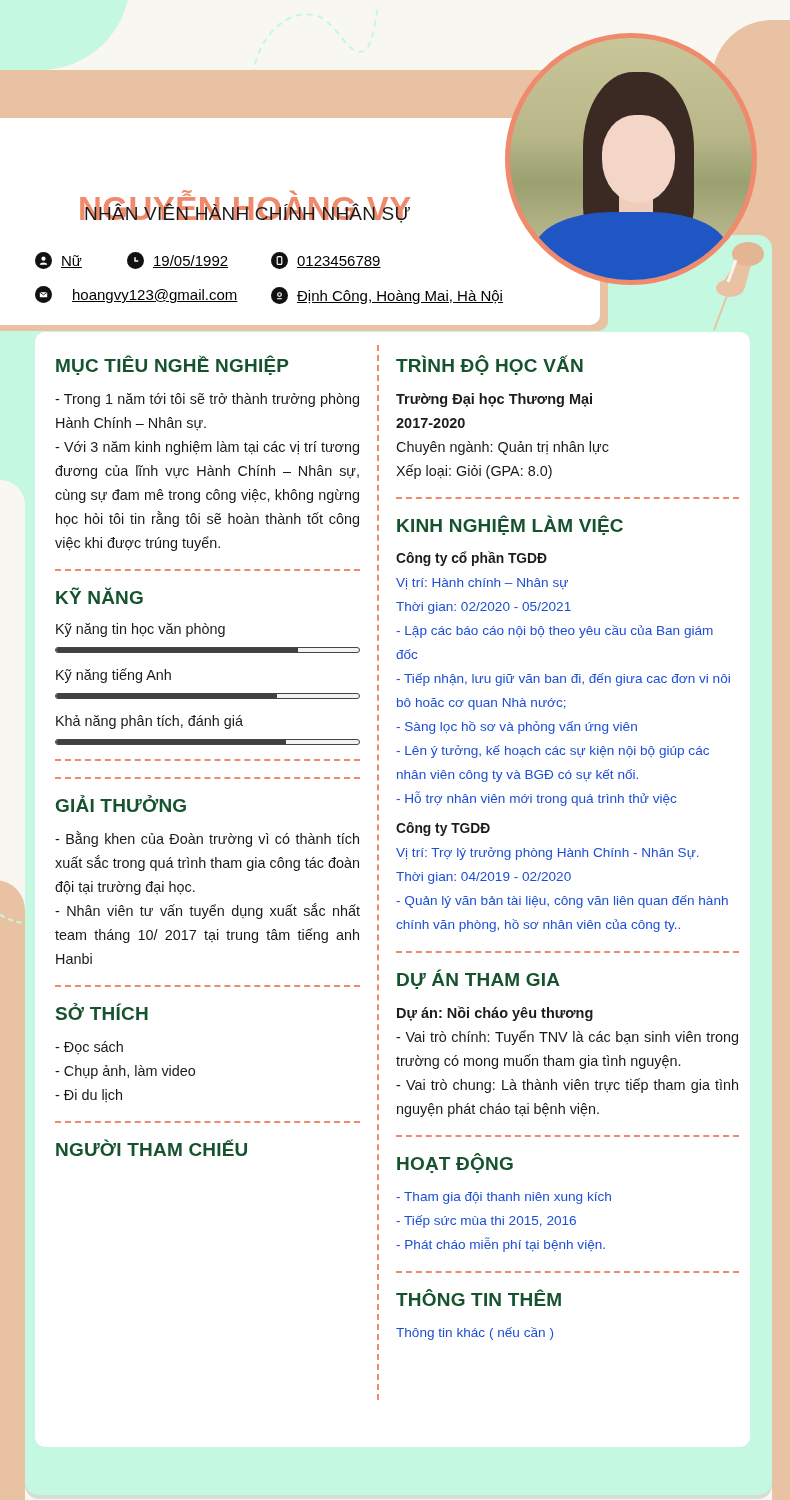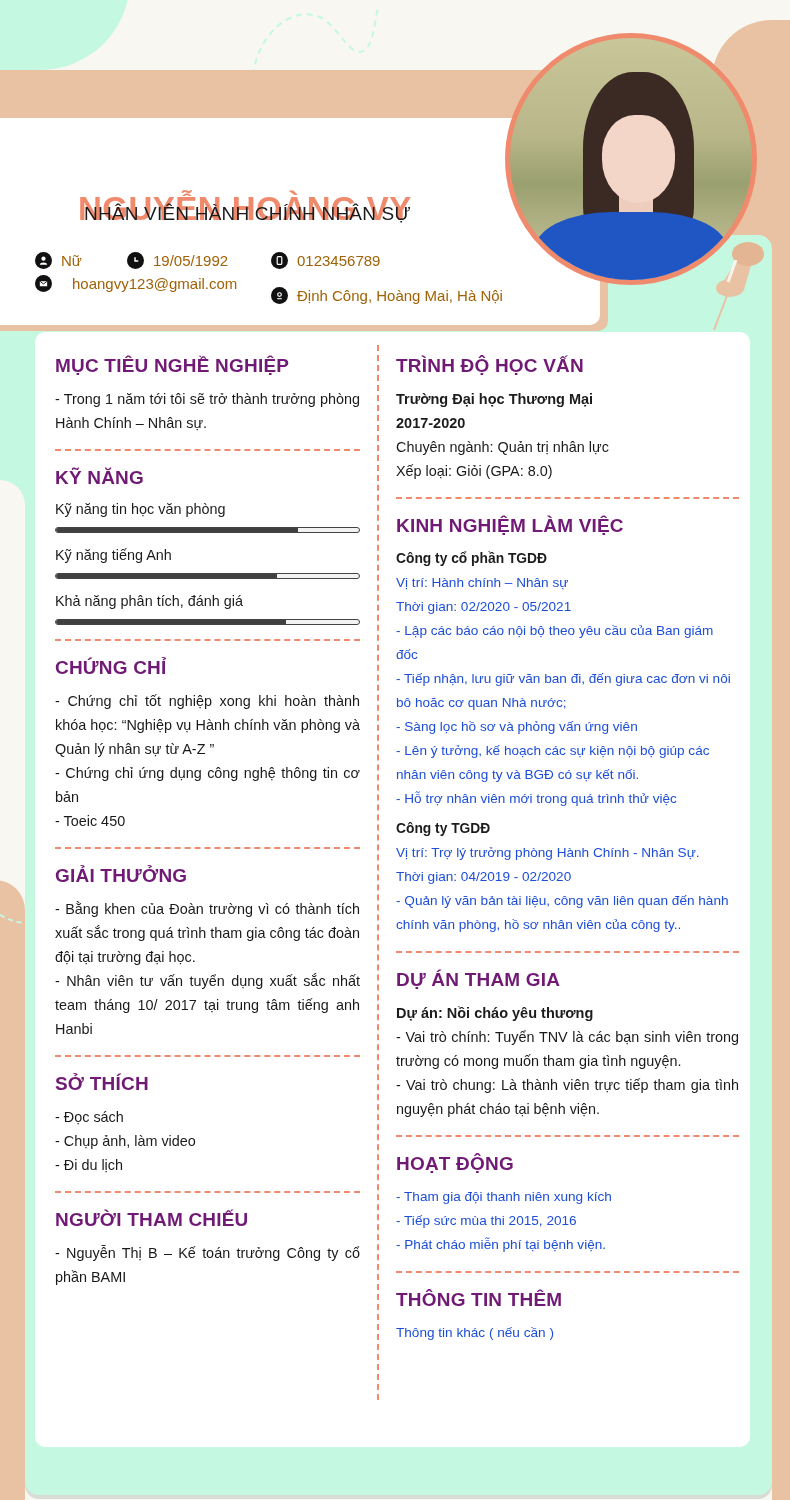--- a/index.html
+++ b/index.html
@@ -37,21 +37,21 @@
     background: #ffffff; border-radius: 0 10px 10px 0;
   }
   .name {
     left: 78px; top: 145px;
     font-size: 33px; font-weight: bold; color: #f08a6c; letter-spacing: 0.5px; margin-top: 45px;
   }
   .job-title {
     left: 84px; top: 203px;
     font-size: 19px; color: #1a1a1a; letter-spacing: 0.2px;
   }
-  .contact-item { display: flex; align-items: center; gap: 9px; font-size: 15px; color: #a16207; }
+  .contact-item { display: flex; align-items: center; gap: 9px; font-size: 15px; color: #000000; text-decoration: underline; }
   .ic {
     width: 17px; height: 17px; border-radius: 50%; background: #111;
     display: inline-flex; align-items: center; justify-content: center; flex: none;
   }
   .ic svg { width: 11px; height: 11px; }
 
   
   .photo {
     left: 505px; top: 33px; width: 252px; height: 252px; border-radius: 50%;
     border: 5px solid #f08a6c; overflow: hidden;
@@ -73,21 +73,21 @@
   }
   .divider-v {
     left: 377px; top: 345px; width: 0; height: 1055px;
     border-left: 2px dashed #f08a6c;
   }
   .col { position: absolute; }
   .col-left { left: 55px; width: 305px; top: 355px; }
   .col-right { left: 396px; width: 343px; top: 355px; }
 
   .sec-title {
-    font-size: 19px; font-weight: bold; color: #701a75; letter-spacing: 0.2px;
+    font-size: 19px; font-weight: bold; color: #14532d; letter-spacing: 0.2px;
     margin-bottom: 10px;
   }
   .body-text { font-size: 14.4px; line-height: 24px; color: #1a1a1a; text-align: justify; }
   .body-text-sm { font-size: 13.6px; line-height: 24px; color: #1d4ed8; }
   .bold-line { font-size: 14.5px; font-weight: bold; line-height: 24px; }
   .sep { border-top: 2px dashed #f08a6c; margin: 14px 0 16px 0; height: 0; }
 
   .skill-label { font-size: 14.4px; line-height: 20px; margin-bottom: 8px; }
   .skill-bar {
     height: 6px; border: 1px solid #444; border-radius: 4px; background: #f2f2f2;
@@ -137,21 +137,21 @@
   <span>19/05/1992</span>
 </div>
 <div class="abs contact-item" style="left:271px; top:252px;text-align:right;">
   <span class="ic">
     <svg viewBox="0 0 12 12">
         <rect x="3.5" y="1.8" width="5" height="8.4" rx="1" fill="none" stroke="#fff" stroke-width="1.3"></rect>
       </svg>
   </span>
   <span>0123456789</span>
 </div>
-<div class="abs contact-item" style="left:35px; top:275px;gap:20px;">
+<div class="abs contact-item" style="left:35px; top:286px;gap:20px;">
   <span class="ic">
     <svg viewBox="0 0 12 12">
         <rect x="2" y="3.5" width="8" height="5.5" fill="#fff"></rect>
         <path d="M2 3.5 L6 6.5 L10 3.5" fill="none" stroke="#111" stroke-width="1"></path>
       </svg>
   </span>
   <span>hoangvy123@gmail.com</span>
 </div>
 <div class="abs contact-item" style="left:271px; top:287px;">
   <span class="ic">
@@ -178,66 +178,60 @@
   <path d="M20 44 L28 22" stroke="#fff" stroke-width="3" opacity="0.8"></path>
 </svg>
 
 <div class="abs main-card"></div>
 <div class="abs divider-v"></div>
 
 <div class="col col-left">
   <section>
     <div class="sec-title">MỤC TIÊU NGHỀ NGHIỆP</div>
     <div class="body-text">- Trong 1 năm tới tôi sẽ trở thành trưởng phòng Hành Chính – Nhân sự.</div>
+    <div class="body-text">- Với 3 năm kinh nghiệm làm tại các vị trí tương đương của lĩnh vực Hành Chính – Nhân sự, cùng sự đam mê trong công việc, không ngừng học hỏi tôi tin rằng tôi sẽ hoàn thành tốt công việc khi được trúng tuyển.</div>
   </section>
   <div class="sep"></div>
 
   <section>
     <div class="sec-title">KỸ NĂNG</div>
     <div class="skill-label">Kỹ năng tin học văn phòng</div>
     <div class="skill-bar">
         <div class="skill-fill" style="width:80%"></div>
       </div>
     <div class="skill-label">Kỹ năng tiếng Anh</div>
     <div class="skill-bar">
         <div class="skill-fill" style="width:73%"></div>
       </div>
     <div class="skill-label">Khả năng phân tích, đánh giá</div>
     <div class="skill-bar">
         <div class="skill-fill" style="width:76%"></div>
       </div>
   </section>
   <div class="sep"></div>
 
-  <section>
-    <div class="sec-title">CHỨNG CHỈ</div>
-    <div class="body-text">- Chứng chỉ tốt nghiệp xong khi hoàn thành khóa học: “Nghiệp vụ Hành chính văn phòng và Quản lý nhân sự từ A-Z ”</div>
-    <div class="body-text">- Chứng chỉ ứng dụng công nghệ thông tin cơ bản</div>
-    <div class="body-text">- Toeic 450</div>
-  </section>
   <div class="sep"></div>
 
   <section>
     <div class="sec-title">GIẢI THƯỞNG</div>
     <div class="body-text">- Bằng khen của Đoàn trường vì có thành tích xuất sắc trong quá trình tham gia công tác đoàn đội tại trường đại học.</div>
     <div class="body-text">- Nhân viên tư vấn tuyển dụng xuất sắc nhất team tháng 10/ 2017 tại trung tâm tiếng anh Hanbi</div>
   </section>
   <div class="sep"></div>
 
   <section>
     <div class="sec-title">SỞ THÍCH</div>
     <div class="body-text">- Đọc sách</div>
     <div class="body-text">- Chụp ảnh, làm video</div>
     <div class="body-text">- Đi du lịch</div>
   </section>
   <div class="sep"></div>
 
   <section>
     <div class="sec-title">NGƯỜI THAM CHIẾU</div>
-    <div class="body-text">- Nguyễn Thị B – Kế toán trưởng Công ty cổ phần BAMI</div>
   </section>
 </div>
 
 <div class="col col-right">
   <section>
     <div class="sec-title">TRÌNH ĐỘ HỌC VẤN</div>
     <div class="bold-line">Trường Đại học Thương Mại</div>
     <div class="bold-line">2017-2020</div>
     <div class="body-text">Chuyên ngành: Quản trị nhân lực</div>
     <div class="body-text">Xếp loại: Giỏi (GPA: 8.0)</div>

